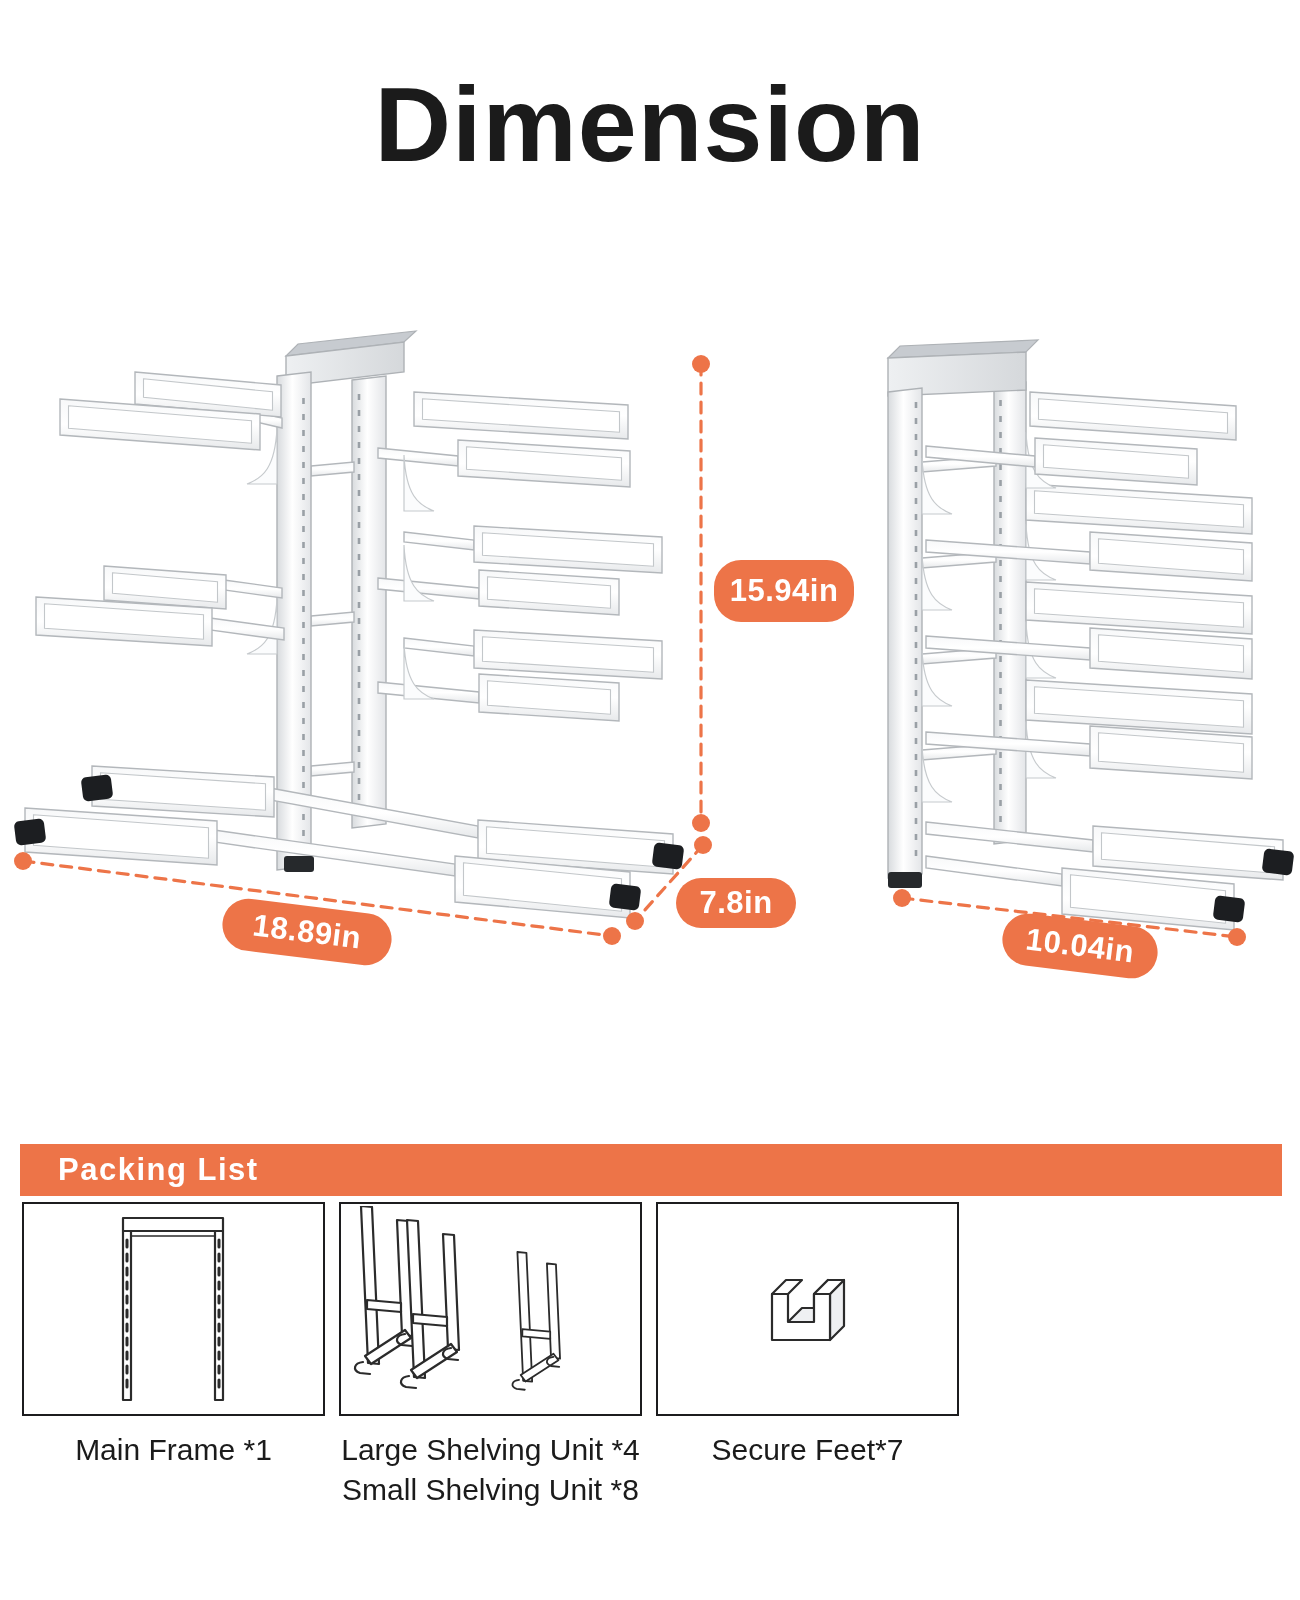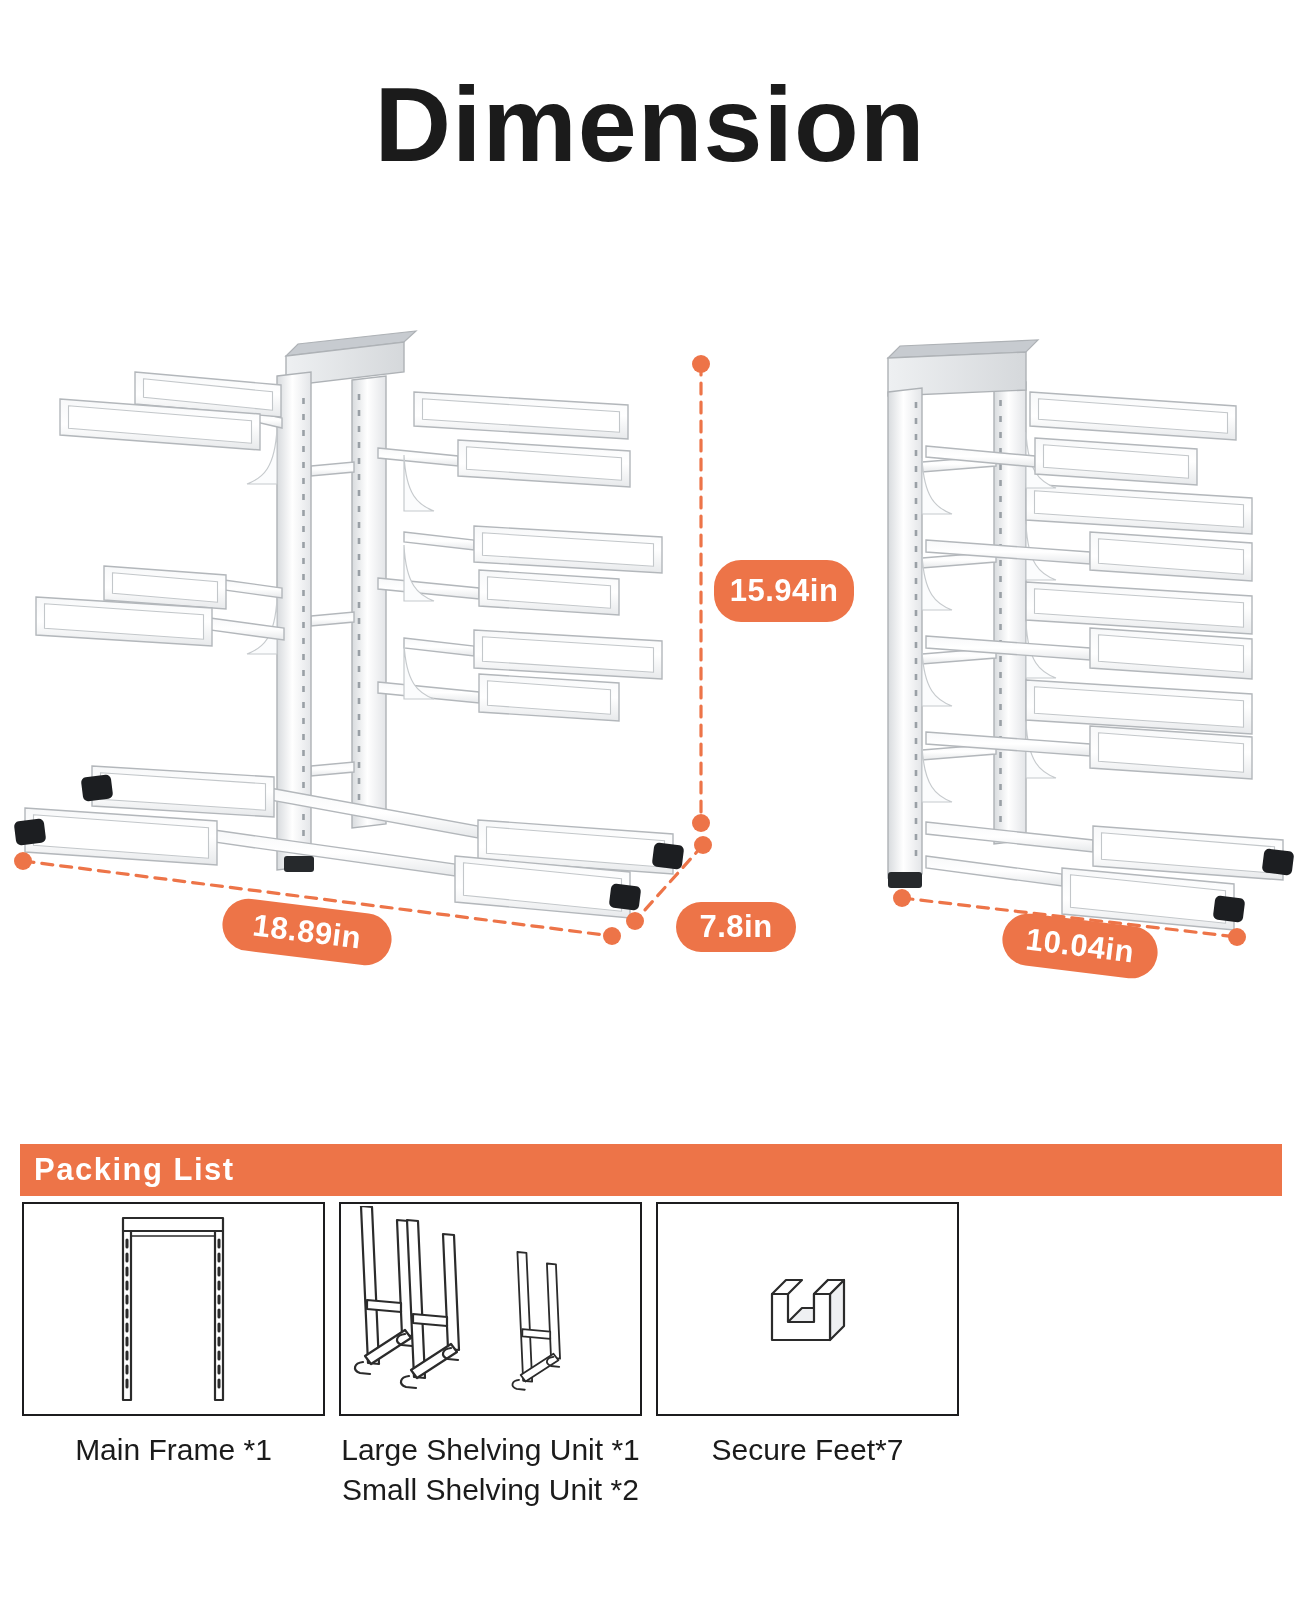--- a/index.html
+++ b/index.html
@@ -30,21 +30,21 @@
   
   .badge{position:absolute;background:var(--accent);color:#fff;
          font-weight:bold;font-size:31px;letter-spacing:.5px;
          display:flex;align-items:center;justify-content:center;
          border-radius:27px;z-index:5;}
   .badge.rot{transform:rotate(7deg);}
 
   
   .plh{left:20px;top:1144px;width:1262px;height:52px;background:var(--accent);
        display:flex;align-items:center;z-index:4;}
-  .plh span{color:#fff;font-weight:bold;font-size:31px;letter-spacing:1.5px;padding-left:14px;}
+  .plh span{color:#fff;font-weight:bold;font-size:31px;letter-spacing:1.5px;padding-left:38px;}
   .pack-row{left:22px;top:1202px;width:1256px;display:flex;gap:14px;z-index:4;}
   .pack-item{width:303px;display:flex;flex-direction:column;align-items:center;}
   .pack-box{width:299px;height:210px;border:2px solid #1c1c1e;background:#fff;
             display:flex;align-items:center;justify-content:center;}
   .pack-label{margin-top:14px;font-size:30px;color:#1b1b1b;text-align:left;line-height:40px;}
   .lineart path,.lineart rect,.lineart line{stroke:#2b2b2b;stroke-width:2.2;fill:#fff;stroke-linejoin:round;stroke-linecap:round;}
   .lineart .shade{fill:#eff0f2;}
   .lineart .shade2{fill:#e6e8ea;}
   .lineart .dash{stroke-dasharray:7 7;stroke-width:3;fill:none;}
   .lineart .thin{stroke-width:1.6;fill:none;}
@@ -204,21 +204,21 @@
 
     <line class="dim" x1="902" y1="898" x2="1237" y2="937"></line>
     <circle class="dot" cx="902" cy="898" r="9"></circle>
     <circle class="dot" cx="1237" cy="937" r="9"></circle>
   </g>
 </svg>
 
 <div class="abs title">Dimension</div>
 
 <div class="badge" style="left:714px;top:560px;width:140px;height:62px;">15.94in</div>
-<div class="badge" style="left:676px;top:878px;width:120px;height:50px;margin-top:24px;">7.8in</div>
+<div class="badge" style="left:676px;top:878px;width:120px;height:50px;">7.8in</div>
 <div class="badge rot" style="left:222px;top:906px;width:170px;height:52px;">18.89in</div>
 <div class="badge rot" style="left:1002px;top:920px;width:156px;height:52px;">10.04in</div>
 
 <div class="abs plh">
   <span>Packing List</span>
 </div>
 
 <div class="abs pack-row">
 
   <div class="pack-item">
@@ -245,22 +245,22 @@
           <path d="M24,150 L64,124 L70,132 L30,158 Z"></path>
           <path class="nofill" d="M22,156 c-9,1 -11,8 -3,11 l10,1"></path>
           <path class="nofill" d="M64,128 c-9,1 -11,8 -3,11 l10,1"></path>
         </g>
         <g transform="translate(46,14)">
             <use href="#shelf-unit" x="-46" y="-14" transform="translate(46,14)"></use>
           </g>
         <use href="#shelf-unit" transform="translate(160,46) scale(0.82)"></use>
       </svg>
     </div>
-    <div class="pack-label">Large Shelving Unit *1</div>
-    <div class="pack-label" style="margin-top:0;">Small Shelving Unit *2</div>
+    <div class="pack-label">Large Shelving Unit *4</div>
+    <div class="pack-label" style="margin-top:0;">Small Shelving Unit *8</div>
   </div>
 
   <div class="pack-item">
     <div class="pack-box">
       <svg class="lineart" width="299" height="206" viewBox="0 0 299 206">
         <g transform="translate(114,70)">
           <path class="shade" d="M58,18 L72,4 L72,50 L58,64 Z"></path>
           <path class="shade2" d="M42,18 L56,4 L56,32 L42,46 Z"></path>
           <path class="shade" d="M16,46 L42,46 L56,32 L30,32 Z"></path>
           <path d="M0,18 L16,18 L30,4 L14,4 Z"></path>

